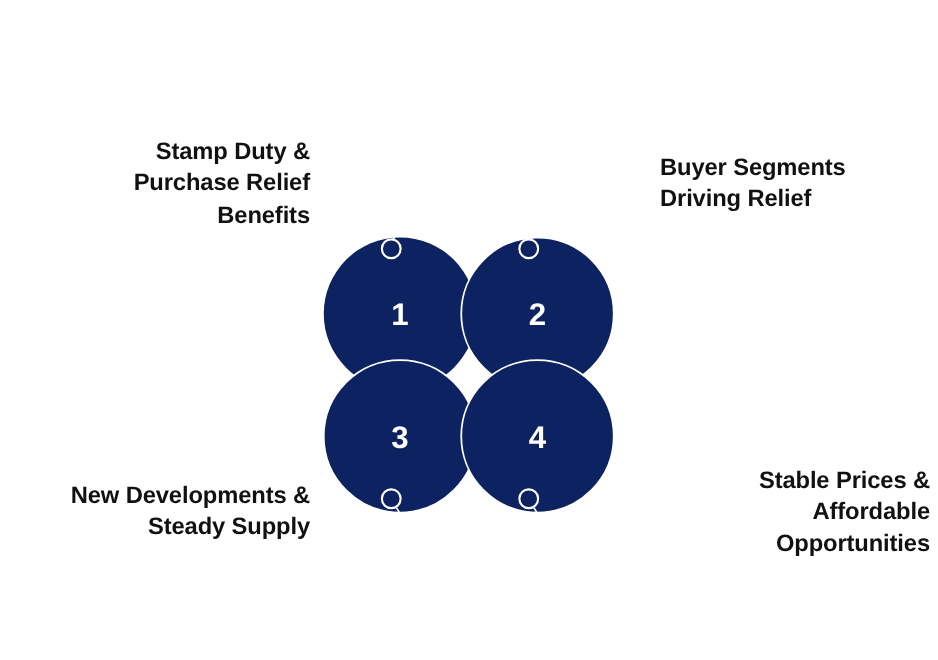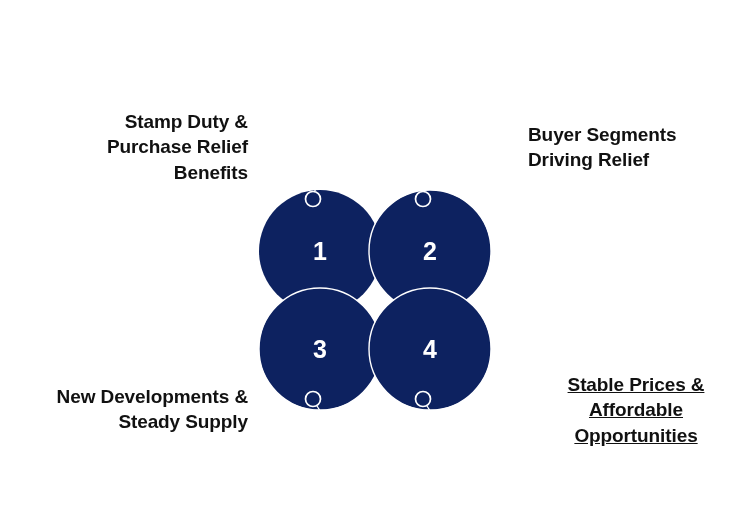--- a/index.html
+++ b/index.html
@@ -54,23 +54,22 @@
   .label-bl {
     right: 538px;
     top: 384px;
     text-align: right;
     width: 240px;
   }
 
   .label-br {
     left: 528px;
     top: 372px;
-    text-align: center;
+    text-align: right;
     width: 216px;
-    text-decoration: underline;
   }
 
   
   .diagram {
     position: absolute;
     left: 252px;
     top: 182px;
     width: 248px;
     height: 236px;
   }

